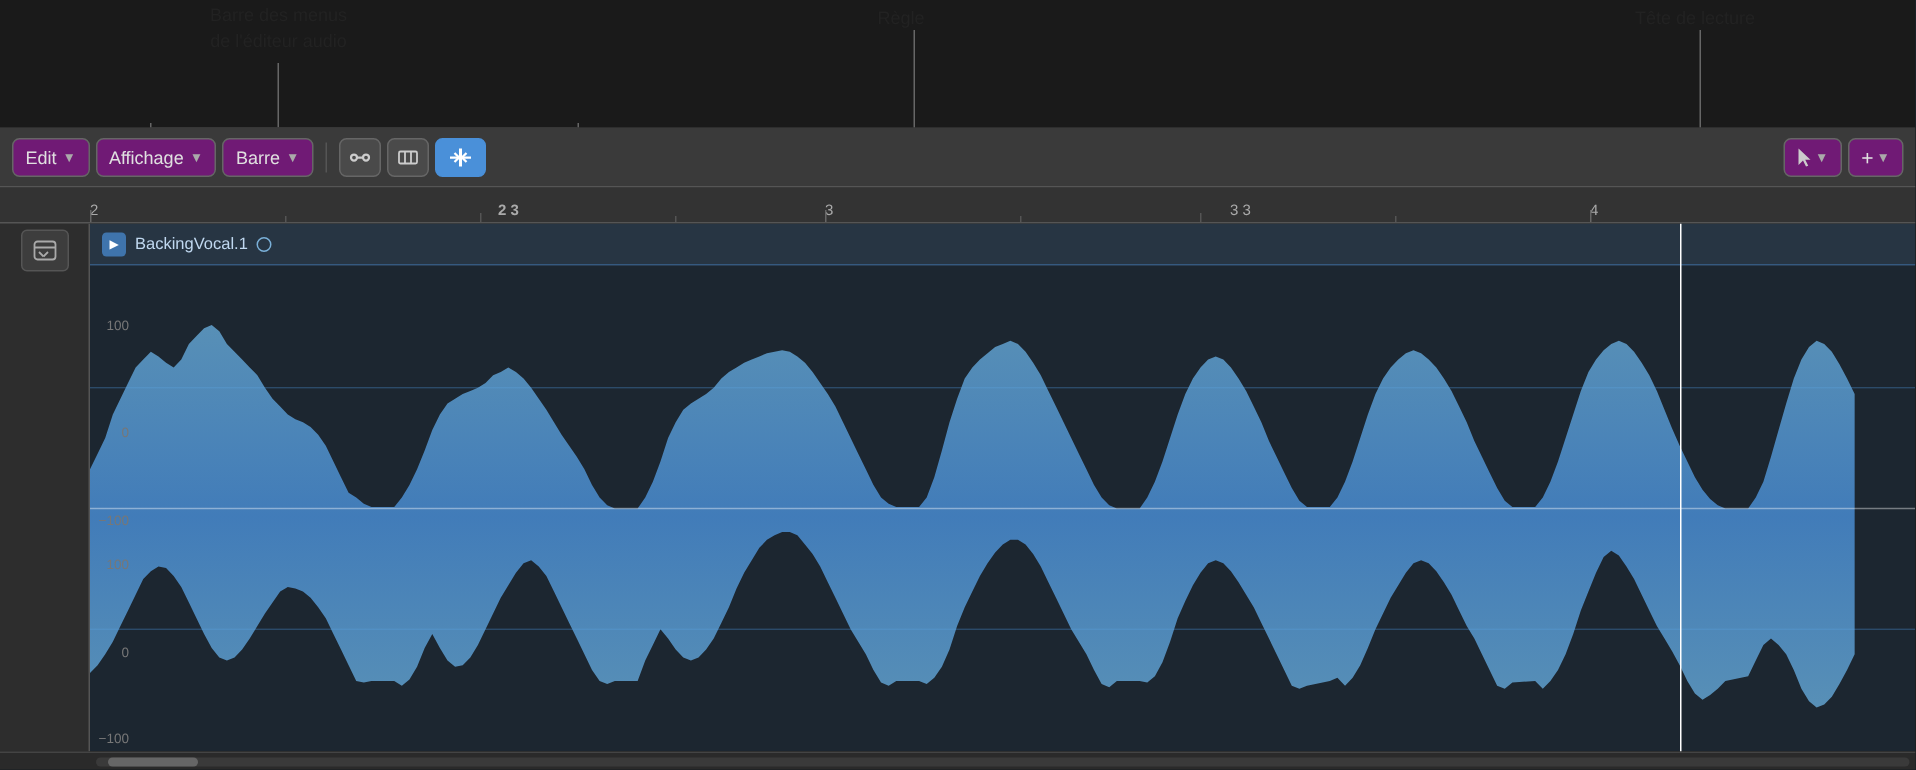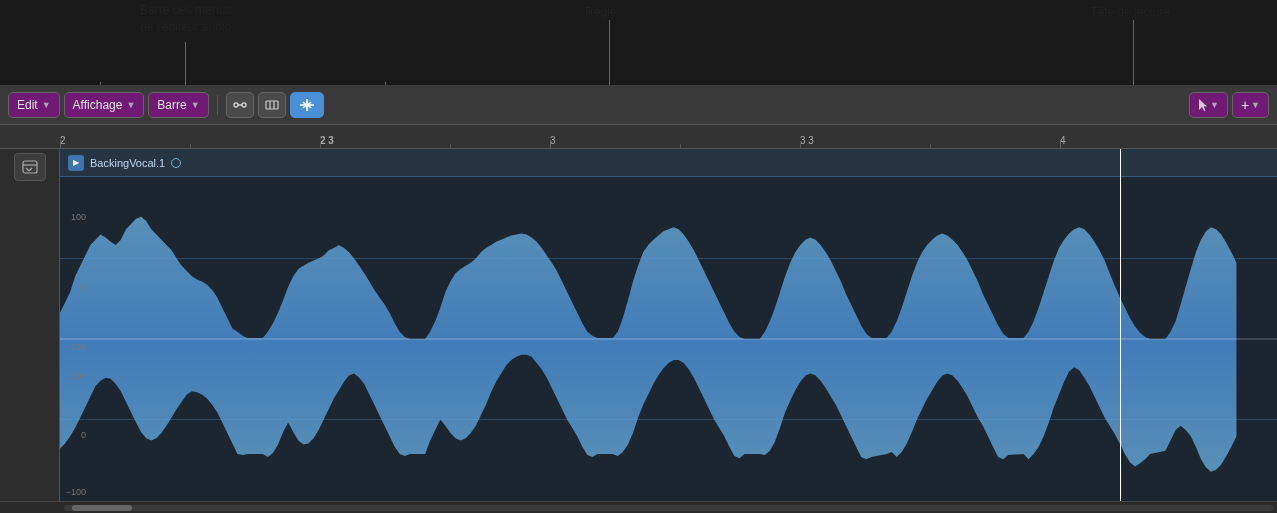--- a/index.html
+++ b/index.html
@@ -360,27 +360,27 @@
       </button>
     </div>
   </div>
 
   <div class="ruler">
     <div class="ruler-content">
 
       <span class="ruler-mark" style="left: 0px;">2</span>
       <div style="position:absolute; left:0; bottom:0; width:1px; height:8px; background:#666;"></div>
 
-      <span class="ruler-mark" style="left: 260px; font-weight: bold;">2 3</span>
+      <span class="ruler-mark" style="left: 272px; font-weight: bold;">2 3</span>
       <div style="position:absolute; left:260px; bottom:0; width:1px; height:6px; background:#555;"></div>
 
       <span class="ruler-mark" style="left: 490px;">3</span>
       <div style="position:absolute; left:490px; bottom:0; width:1px; height:8px; background:#666;"></div>
 
-      <span class="ruler-mark" style="left: 740px;">3 3</span>
+      <span class="ruler-mark" style="left: 760px;">3 3</span>
       <div style="position:absolute; left:740px; bottom:0; width:1px; height:6px; background:#555;"></div>
 
       <span class="ruler-mark" style="left: 1000px;">4</span>
       <div style="position:absolute; left:1000px; bottom:0; width:1px; height:8px; background:#666;"></div>
 
       <div style="position:absolute; left:130px; bottom:0; width:1px; height:4px; background:#555;"></div>
       <div style="position:absolute; left:390px; bottom:0; width:1px; height:4px; background:#555;"></div>
       <div style="position:absolute; left:620px; bottom:0; width:1px; height:4px; background:#555;"></div>
       <div style="position:absolute; left:870px; bottom:0; width:1px; height:4px; background:#555;"></div>
     </div>

